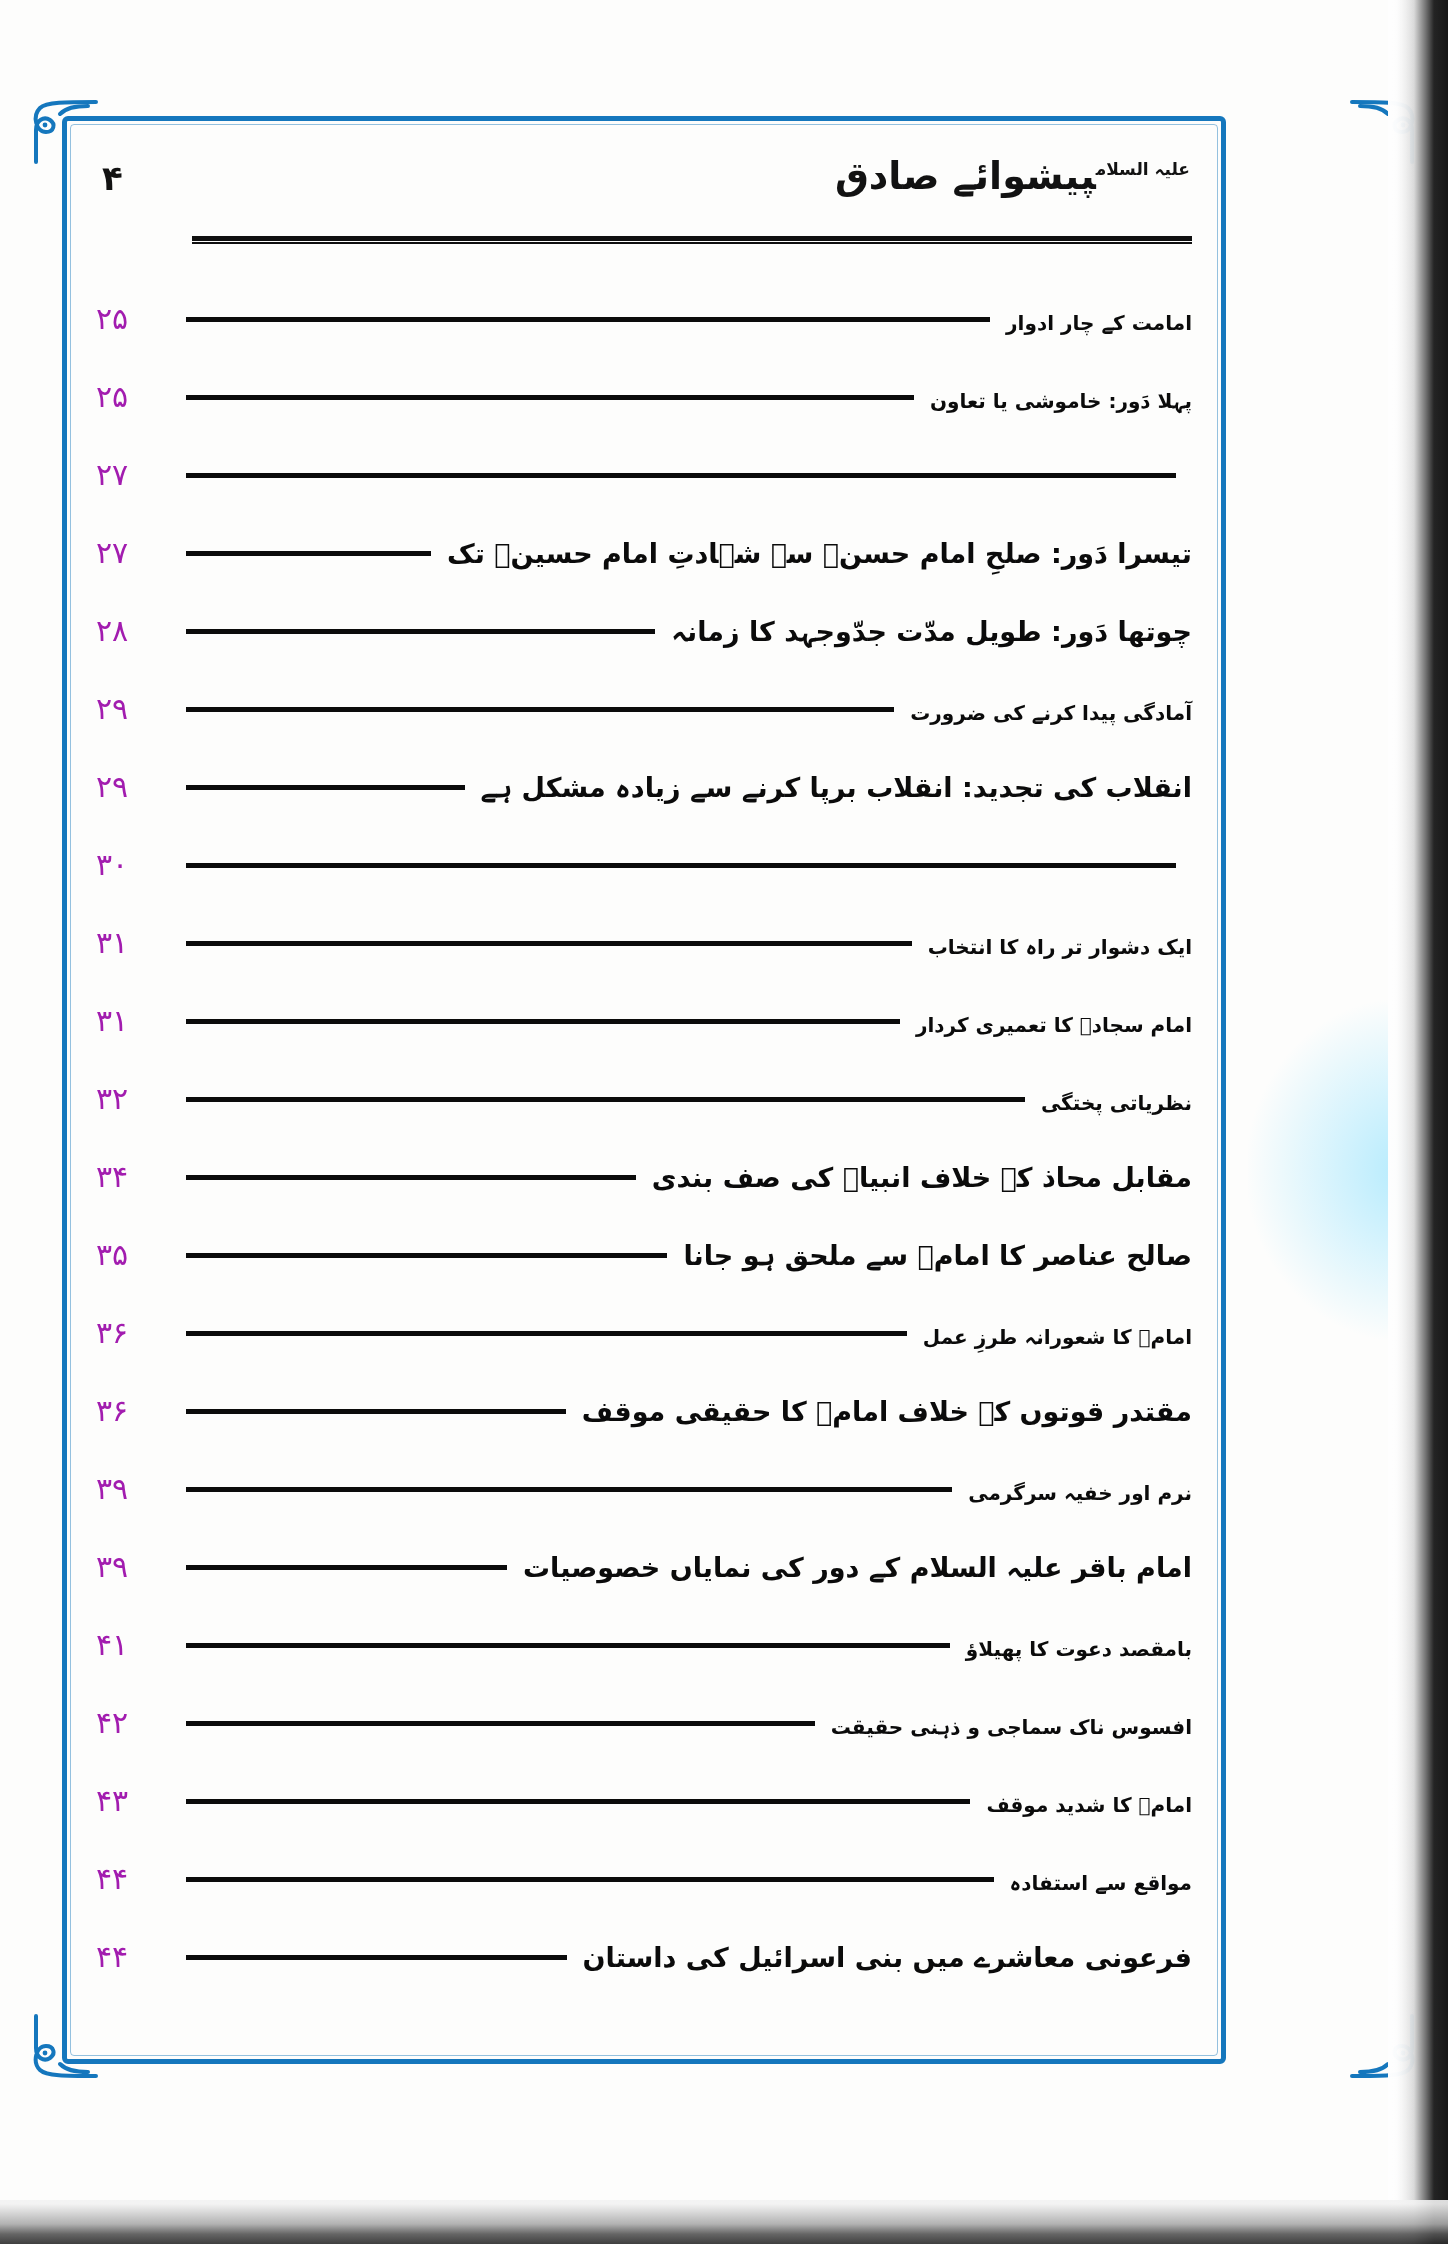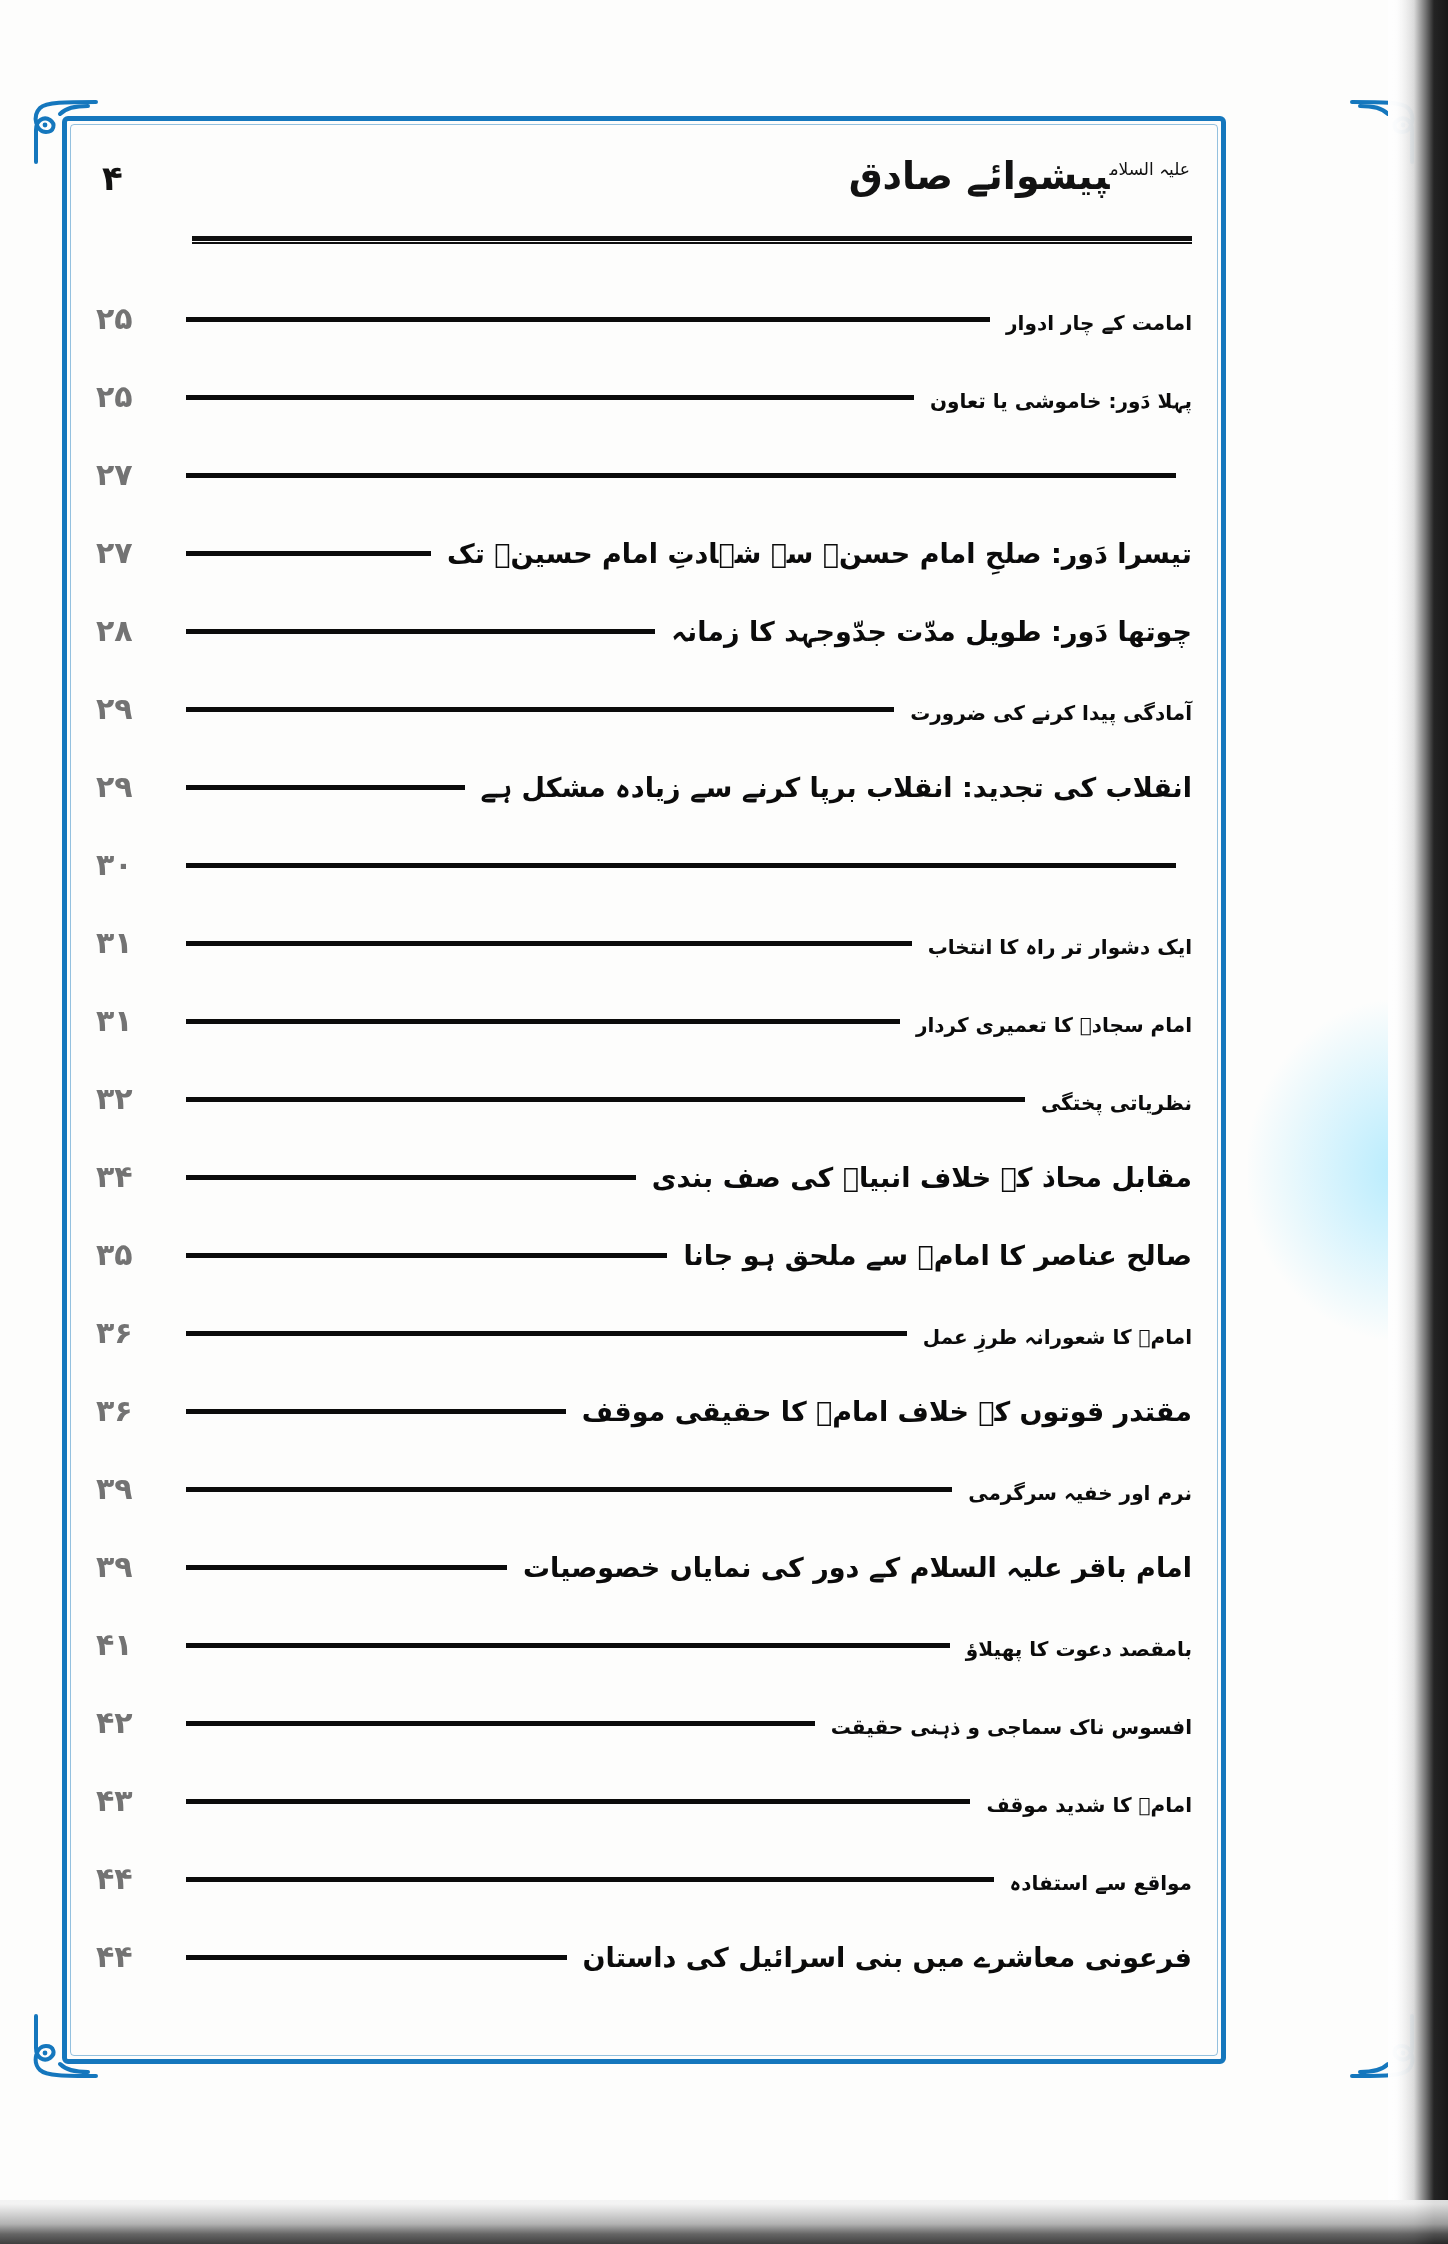--- a/index.html
+++ b/index.html
@@ -90,21 +90,21 @@
     font-size: 38px;
     font-weight: 700;
     color: #121212;
     letter-spacing: 0px;
     white-space: nowrap;
     direction: rtl;
   }
   .head-title .hon {
     font-size: 17px;
     vertical-align: super;
-    font-weight: 400;
+    font-weight: 700;
     margin-right: 2px;
   }
   .head-folio {
     position: absolute;
     left: 10px;
     top: 8px;
     font-family: "DejaVu Sans", "Liberation Sans", sans-serif;
     font-size: 34px;
     font-weight: 700;
     color: #121212;
@@ -149,22 +149,22 @@
     height: 0;
     margin: 0 16px 18px 16px;
     border-top: 5px solid #0b0b0b;
     min-width: 80px;
   }
   .toc-page {
     flex: 0 0 74px;
     text-align: left;
     font-family: "DejaVu Sans", "Liberation Sans", sans-serif;
     font-size: 30px;
-    font-weight: 700;
-    color: #737373;
+    font-weight: 400;
+    color: #a21caf;
     padding-bottom: 4px;
     direction: rtl;
   }
   .toc-row.long .toc-label { font-size: 27px; }
   .toc-row.long .toc-leader { min-width: 52px; }
 </style>
 </head>
 <body>
 
 <div id="page">

